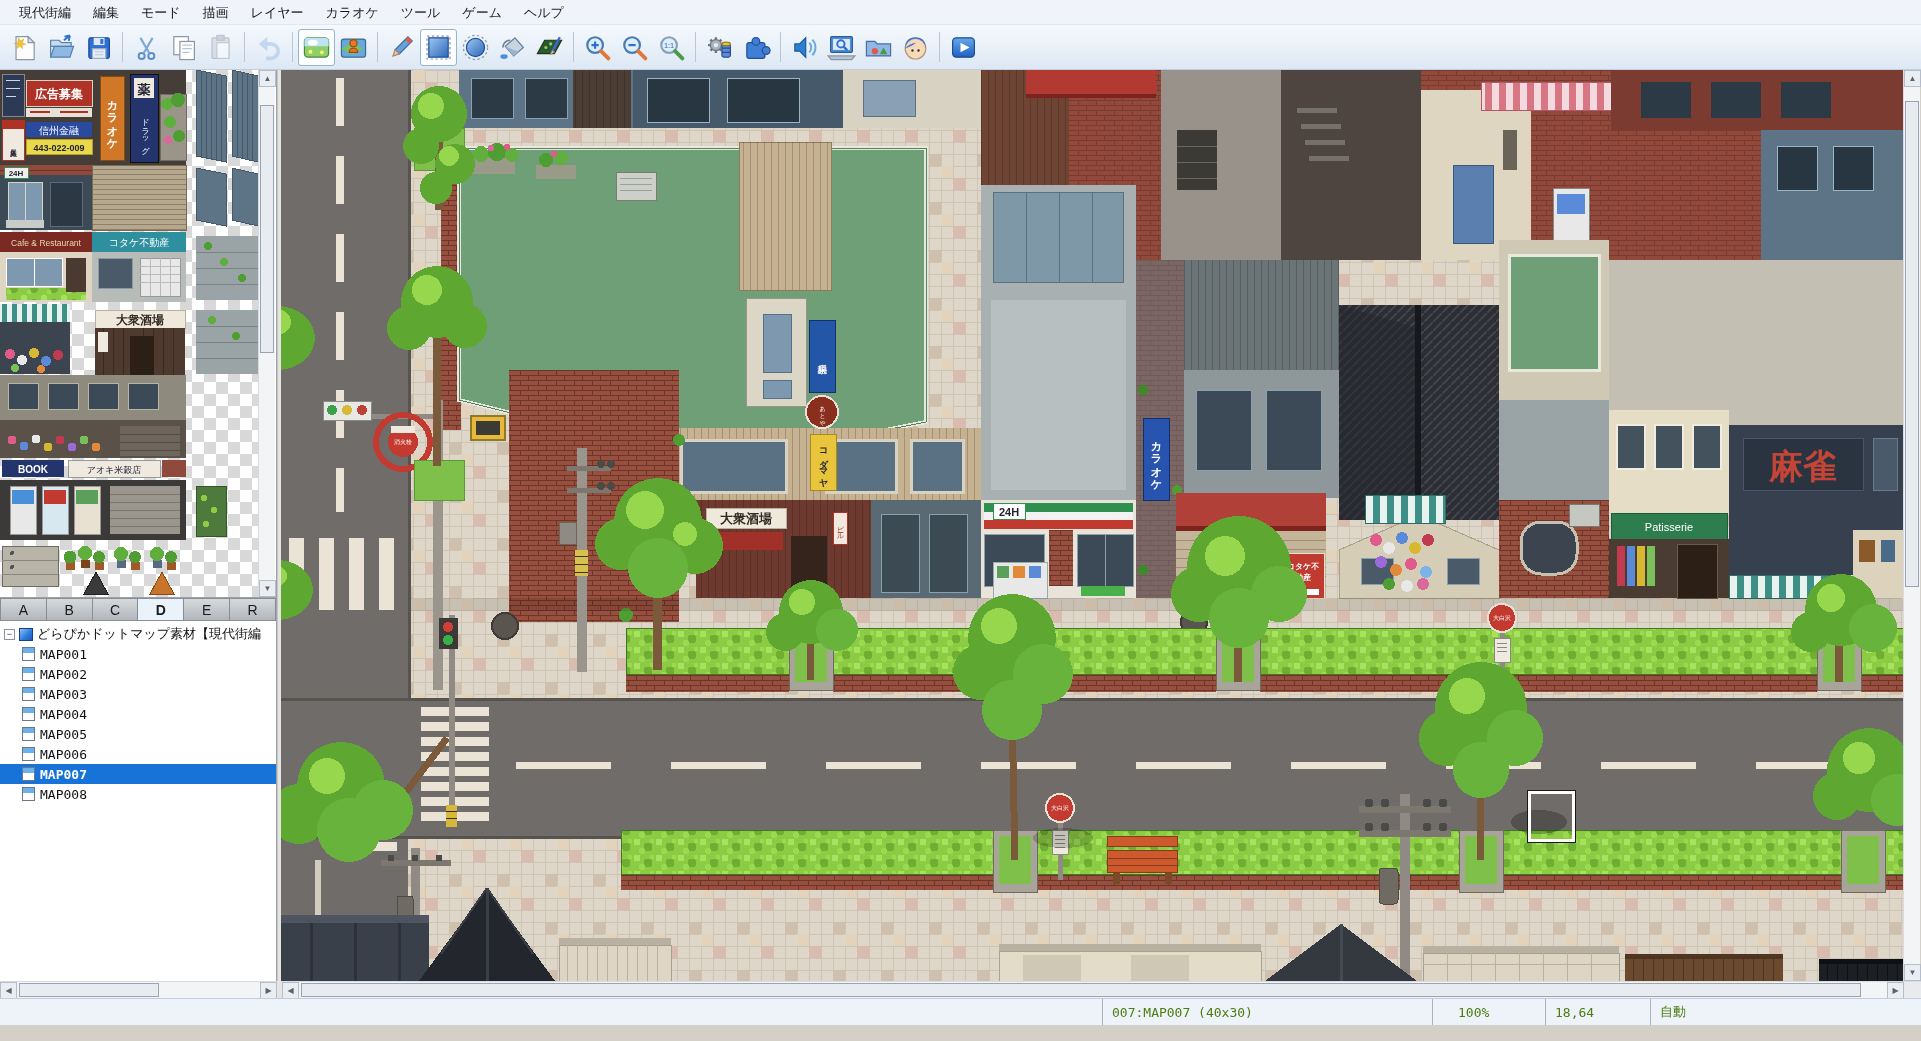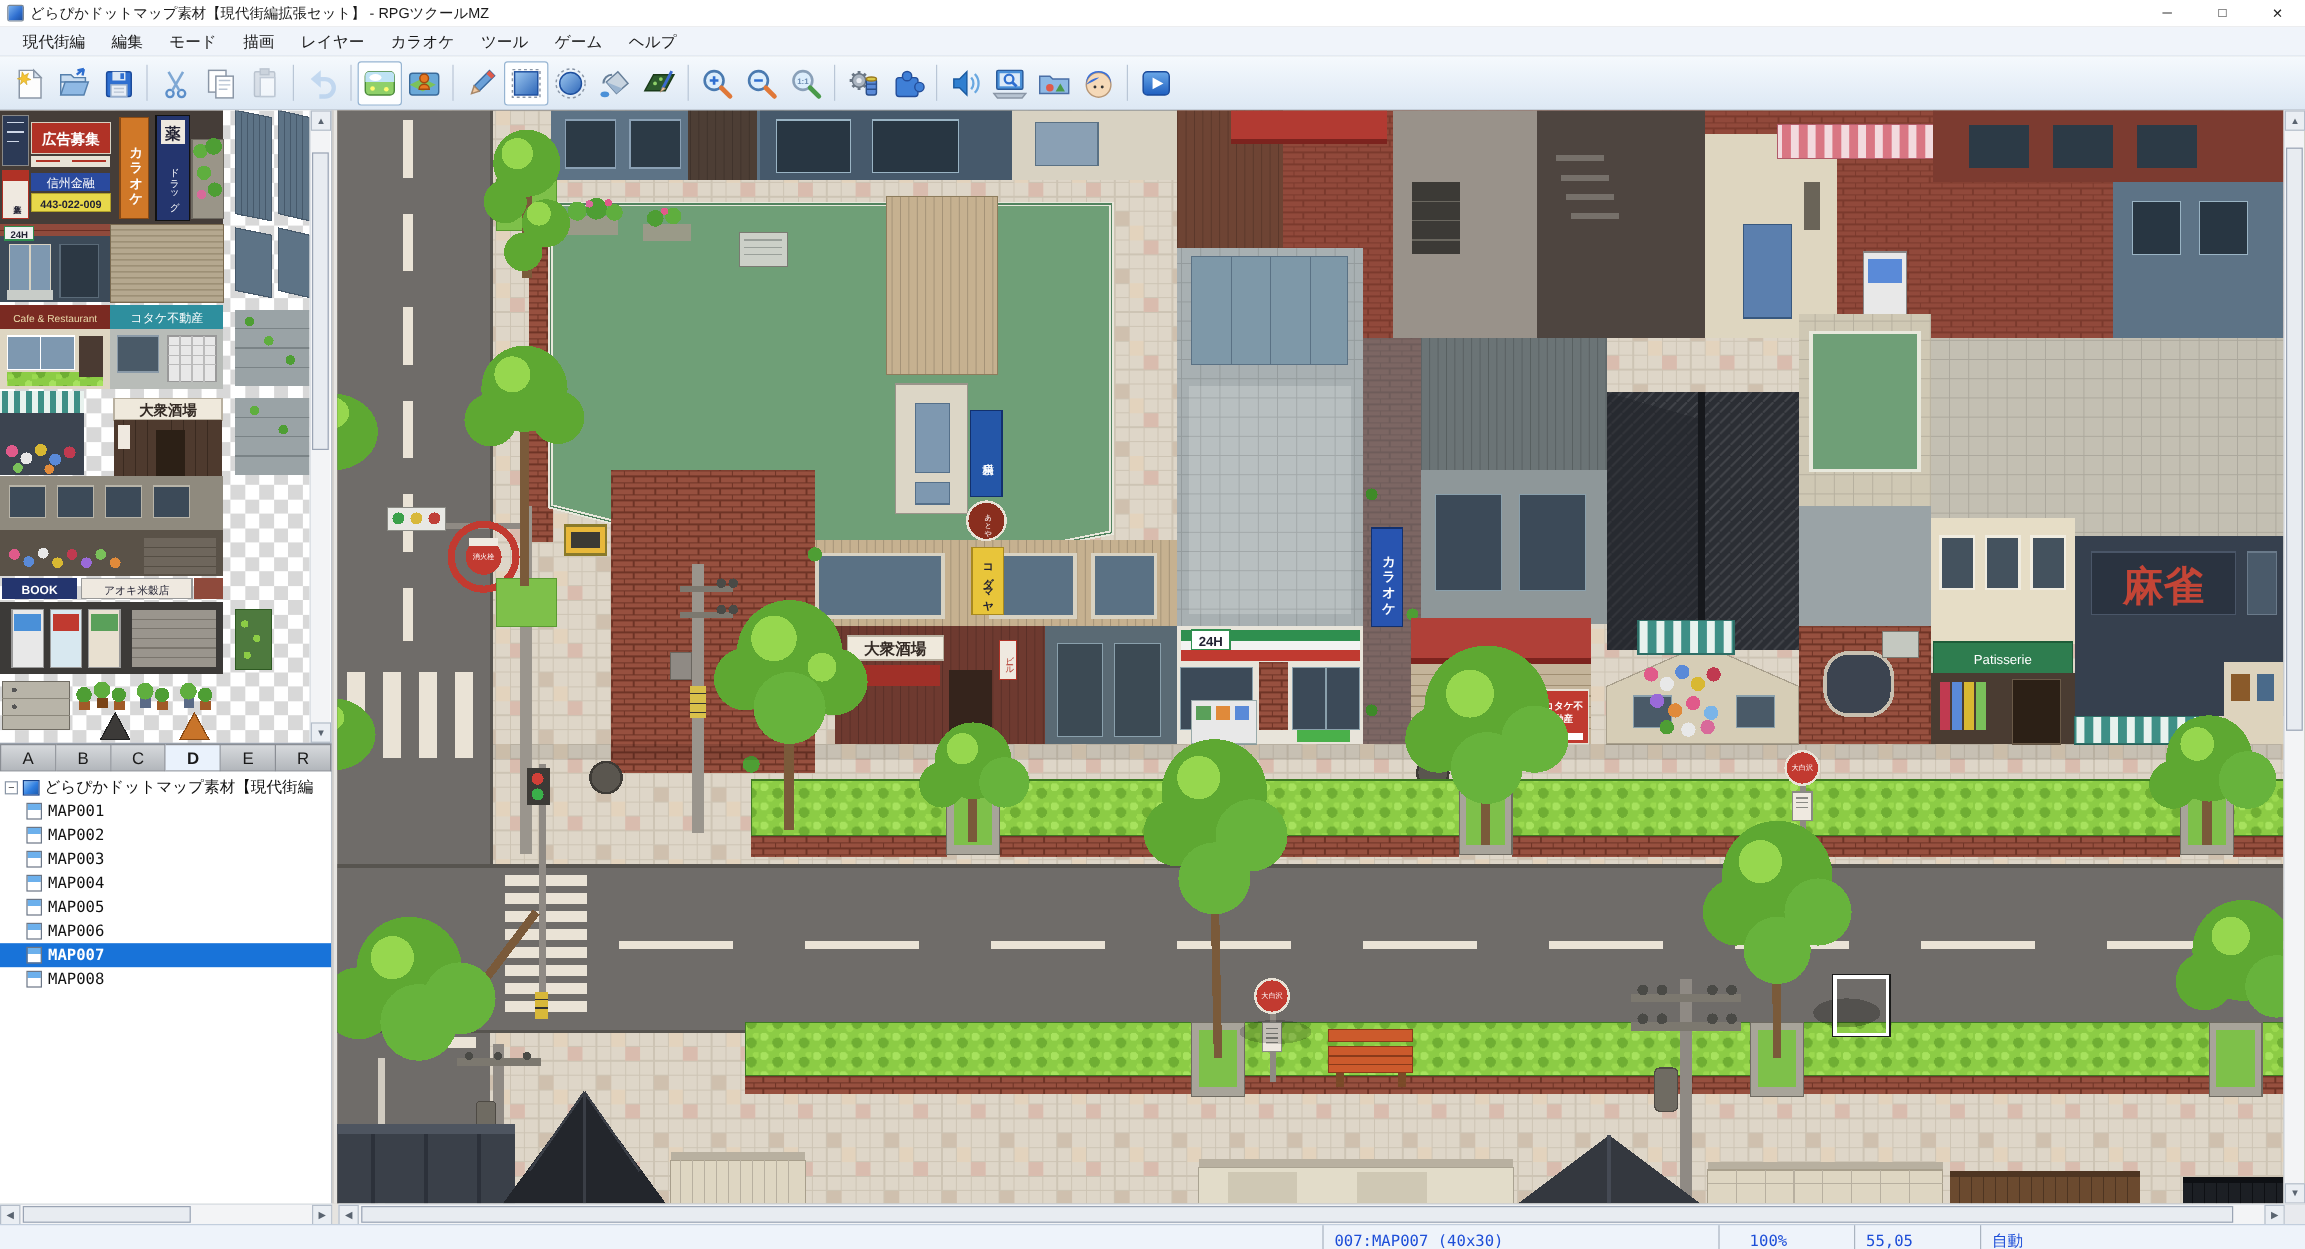--- a/index.html
+++ b/index.html
@@ -67,21 +67,21 @@
   .mapicon { width:13px; height:14px; background:linear-gradient(#6cb0ec 0 45%,#ffffff 45%);
     border:1px solid #6b7686; margin-right:5px; flex:0 0 auto; }
   .mono { font-family:"DejaVu Sans Mono","Liberation Mono",monospace;text-align:right; }
 
   
   .scrollrow { height:17px; display:flex; flex:0 0 auto; }
   .corner { width:17px; background:#e8eaee; border-top:1px solid #d8dce2; }
 
   
   .statusbar { height:27px; background:#eef3fa; border-top:1px solid #c2cedd; display:flex; align-items:stretch;
-    font-size:13px; color:#1d4ed8; flex:0 0 auto; }
+    font-size:13px; color:#4d7c0f; flex:0 0 auto; }
   .st { display:flex; align-items:center; padding-left:9px; border-left:1px solid #aab4c0; }
   .st-spacer { flex:1; }
   .st-map { width:330px; }
   .st-zoom { width:113px;padding-left:25px; }
   .st-coords { width:105px; }
   .st-mode { flex-basis:271px; }
 
   .vtext { writing-mode:vertical-rl; text-orientation:upright; }
   .fo { display:flex; align-items:center; justify-content:center; width:100%; height:100%;
     font-family:"Liberation Sans","DejaVu Sans",sans-serif; }
@@ -98,29 +98,20 @@
     </linearGradient>
     <linearGradient id="gplay" x1="0" y1="0" x2="0" y2="1">
       <stop offset="0" stop-color="#6aa8e8"></stop>
         <stop offset="1" stop-color="#1f5fc0"></stop>
     </linearGradient>
   </defs>
 </svg>
 
 <div id="app">
 
-  <div class="titlebar">
-    <div class="app-icon"></div>
-    <span class="title-text">どらぴかドットマップ素材【現代街編拡張セット】 - RPGツクールMZ</span>
-    <div class="wctl">
-      <div class="wbtn">─</div>
-      <div class="wbtn">□</div>
-      <div class="wbtn">✕</div>
-    </div>
-  </div>
 
   <div class="menubar">
     <span class="menu-item">現代街編</span>
     <span class="menu-item">編集</span>
     <span class="menu-item">モード</span>
     <span class="menu-item">描画</span>
     <span class="menu-item">レイヤー</span>
     <span class="menu-item">カラオケ</span>
     <span class="menu-item">ツール</span>
     <span class="menu-item">ゲーム</span>
@@ -1084,17 +1075,17 @@
         </div>
       <div class="sbtn">▶</div>
     </div>
     <div class="corner"></div>
   </div>
 
   <div class="statusbar">
     <div class="st-spacer"></div>
     <div class="st st-map mono">007:MAP007 (40x30)</div>
     <div class="st st-zoom mono">100%</div>
-    <div class="st st-coords mono">55,05</div>
+    <div class="st st-coords mono">18,64</div>
     <div class="st st-mode">自動</div>
   </div>
 
 </div>
 
 </body></html>

